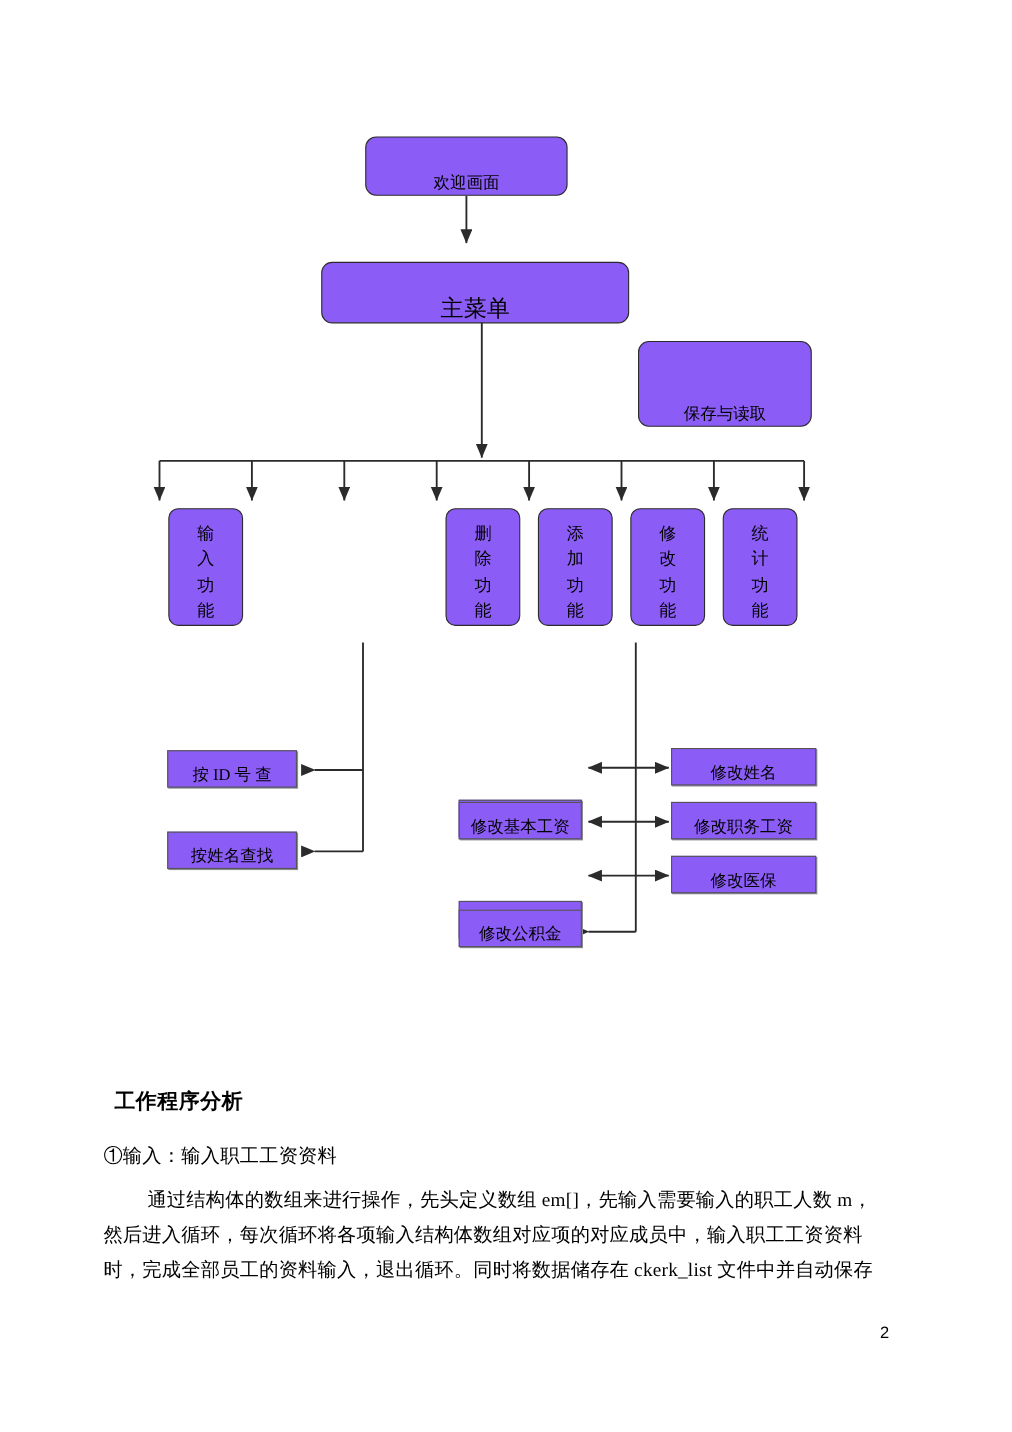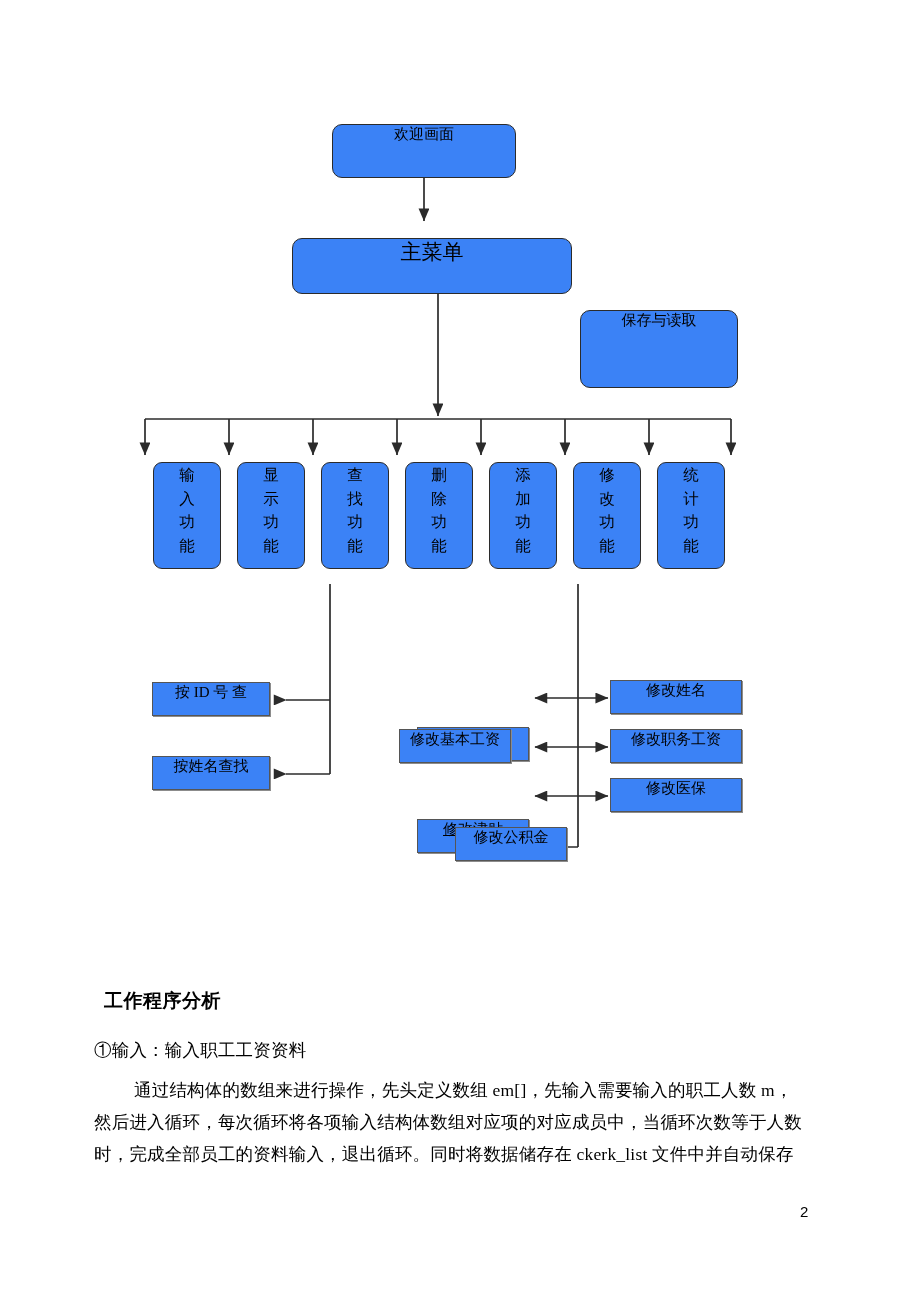--- a/index.html
+++ b/index.html
@@ -29,24 +29,24 @@
     left: 0;
     top: 0;
     width: 920px;
     height: 960px;
   }
 
   
   .node {
     position: absolute;
     box-sizing: border-box;
-    background: #3b82f6;
+    background: #8b5cf6;
     border: 1px solid #2b2b2b;
     display: flex;
-    align-items: flex-start;
+    align-items: flex-end;
     justify-content: center;
     text-align: center;
     line-height: 1.25;
   }
   .node.round {
     border-radius: 10px;
   }
   .node.sq {
     border: 1px solid #555555;
     box-shadow: 1px 1px 0 #8c8c8c;
@@ -77,23 +77,23 @@
     height: 34px;
   }
 
   .search-id-box   { left: 152px; top: 682px; width: 118px; }
   .search-name-box { left: 152px; top: 756px; width: 118px; }
 
   .mod-left  { width: 112px; }
   .mod-right { width: 132px; }
 
   .mod-id-box    { left: 417px; top: 680px; margin-top: 47px; }
-  .mod-base-box  { left: 399px; top: 729px; }
+  .mod-base-box  { left: 417px; top: 729px; }
   .mod-allow-box { left: 417px; top: 819px; text-decoration: underline; }
-  .mod-fund-box  { left: 417px; top: 827px; margin-left: 38px; }
+  .mod-fund-box  { left: 417px; top: 827px; }
 
   .mod-name-box  { left: 610px; top: 680px; }
   .mod-duty-box  { left: 610px; top: 729px; }
   .mod-med-box   { left: 610px; top: 778px; }
   .section-title {
     position: absolute;
     left: 104px;
     top: 988px;
     font-size: 19px;
     font-weight: bold;
@@ -174,26 +174,20 @@
     <span>主菜单</span>
   </div>
 
   <div class="node round saveread-box">
     <span>保存与读取</span>
   </div>
 
   <div class="node vert fn-box" style="left:111px;">
     <span class="vtext">输入功能</span>
   </div>
-  <div class="node vert fn-box" style="left:195px;">
-    <span class="vtext">显示功能</span>
-  </div>
-  <div class="node vert fn-box" style="left:279px;">
-    <span class="vtext">查找功能</span>
-  </div>
   <div class="node vert fn-box" style="left:363px;">
     <span class="vtext">删除功能</span>
   </div>
   <div class="node vert fn-box" style="left:447px;">
     <span class="vtext">添加功能</span>
   </div>
   <div class="node vert fn-box" style="left:531px;">
     <span class="vtext">修改功能</span>
   </div>
   <div class="node vert fn-box" style="left:615px;">
@@ -227,18 +221,18 @@
     <span>修改职务工资</span>
   </div>
   <div class="node sq sub-box mod-right mod-med-box">
     <span>修改医保</span>
   </div>
 
   <div class="section-title">工作程序分析</div>
 
   <div class="para-line l1">①输入：输入职工工资资料</div>
   <div class="para-line l2">通过结构体的数组来进行操作，先头定义数组 em[]，先输入需要输入的职工人数 m，</div>
-  <div class="para-line l3">然后进入循环，每次循环将各项输入结构体数组对应项的对应成员中，当循环次数等于人数</div>
+  <div class="para-line l3">然后进入循环，每次循环将各项输入结构体数组对应项的对应成员中，输入职工工资资料</div>
   <div class="para-line l4">时，完成全部员工的资料输入，退出循环。同时将数据储存在 ckerk_list 文件中并自动保存</div>
 
   <div class="page-number">2</div>
 
 </div>
 
 </body></html>

